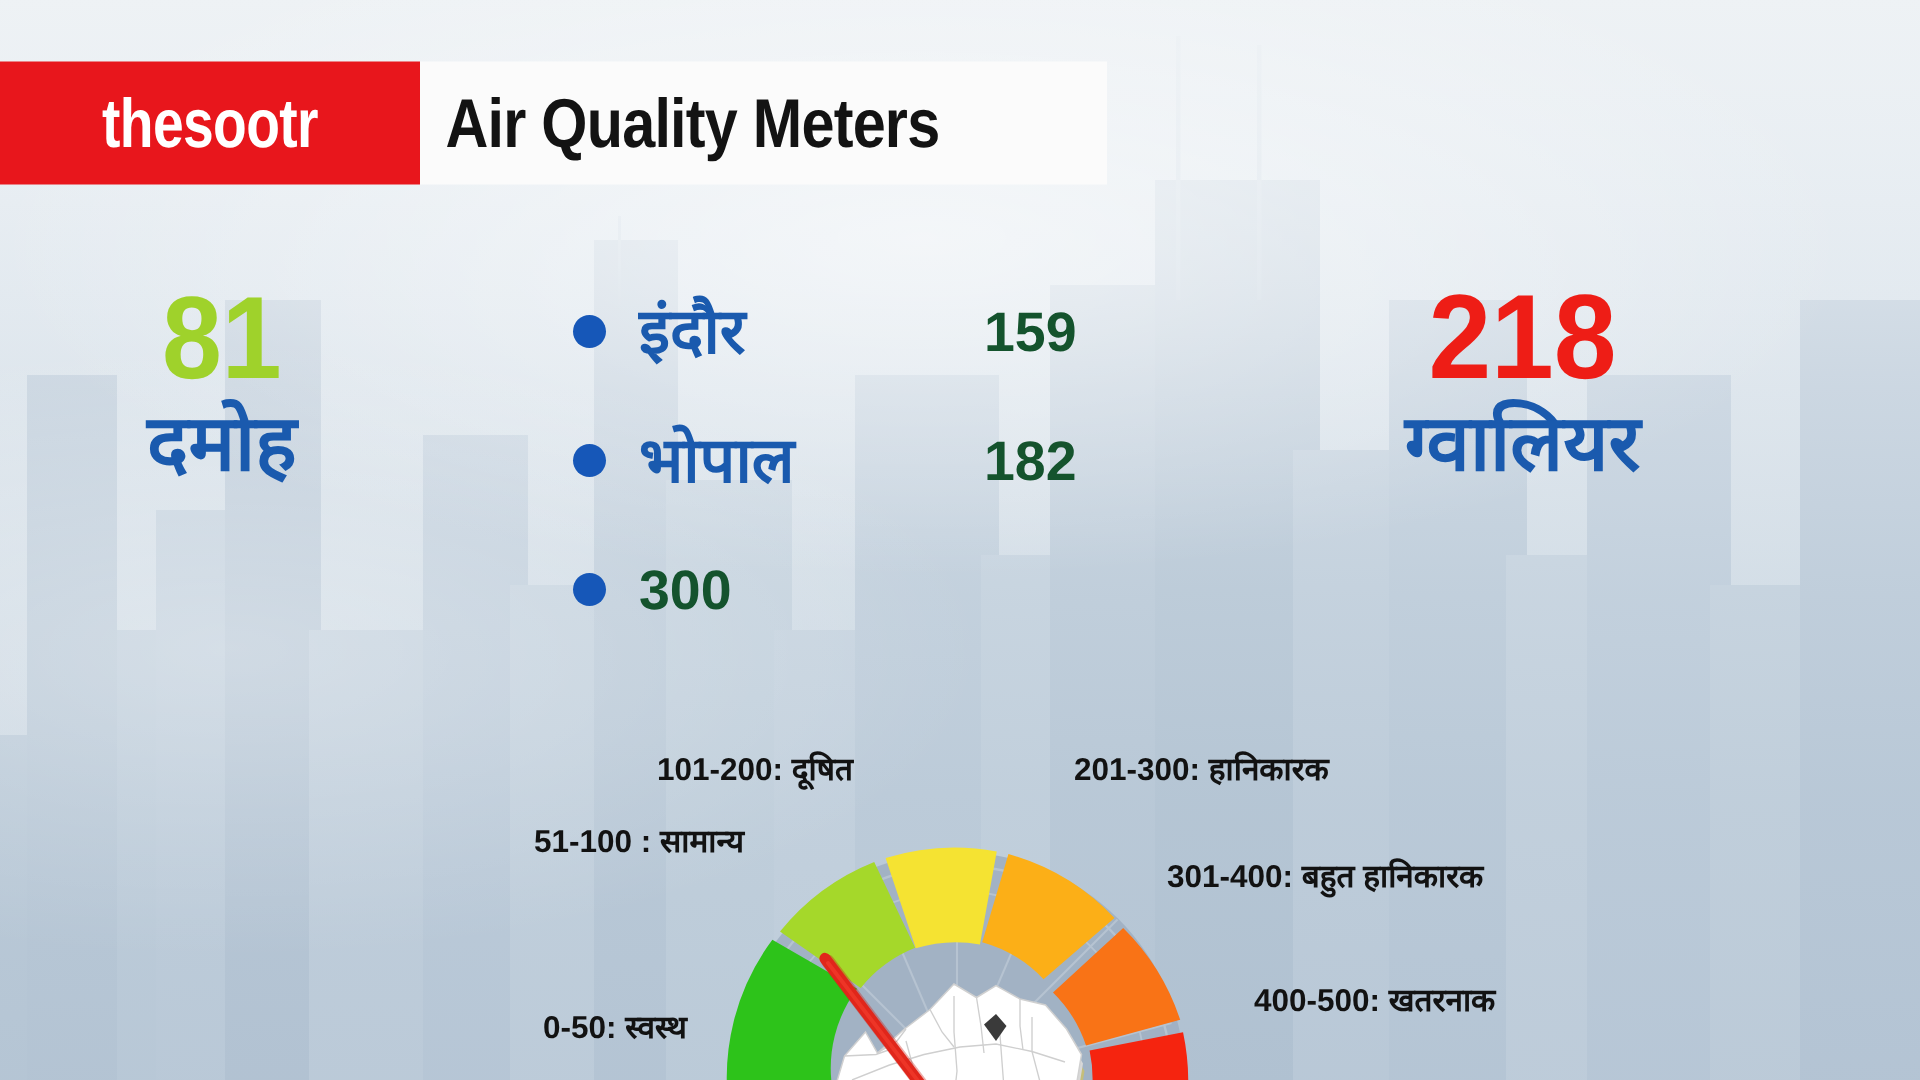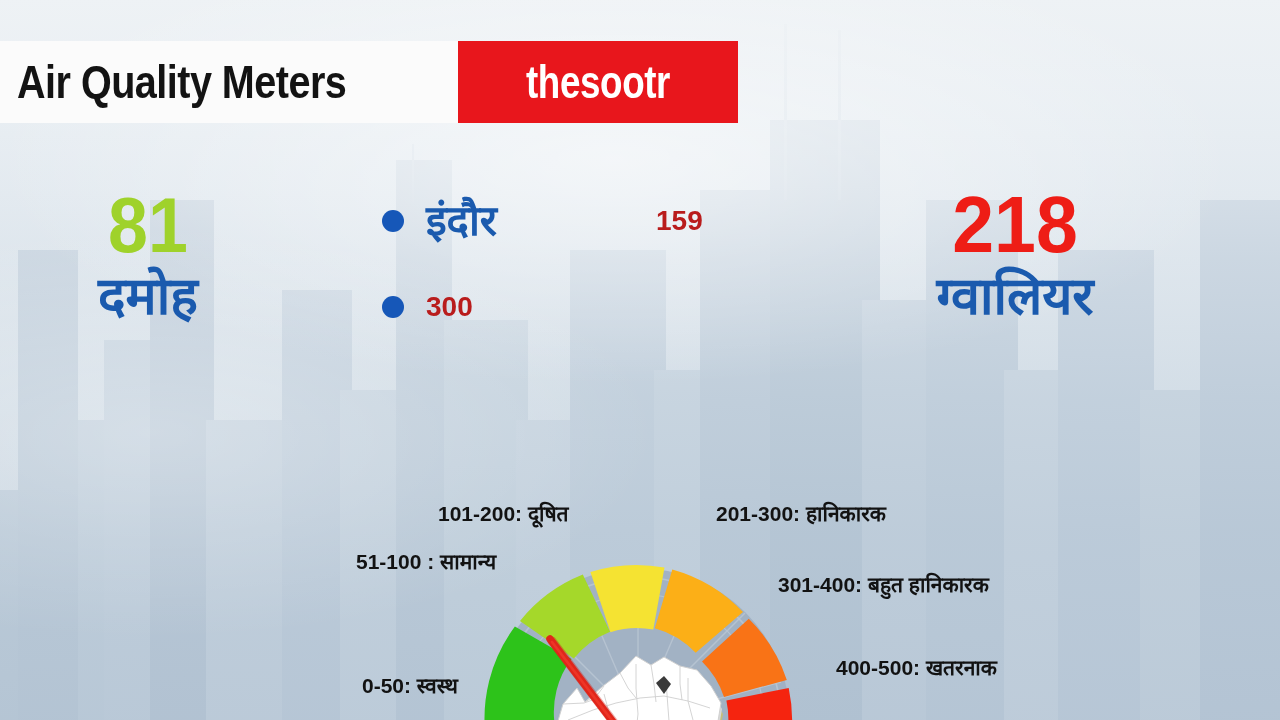--- a/index.html
+++ b/index.html
@@ -171,23 +171,23 @@
     margin-right: 22px;
   }
   .city-name {
     font-size: 42px;
     font-weight: 700;
     color: #1a5aae;
     width: 230px;
     line-height: 1.0;
   }
   .city-value {
-    font-size: 28px;
-    font-weight: 700;
-    color: #b91c1c;
+    font-size: 37px;
+    font-weight: 700;
+    color: #14532d;
     line-height: 1.0;
   }
 
   
   #gauge-wrap {
     position: absolute;
     left: 388px;
     top: 498px;
     width: 500px;
     height: 360px;
@@ -240,38 +240,43 @@
 
   <div class="antenna" style="left:784px; top:24px;  height:176px;"></div>
   <div class="antenna" style="left:838px; top:30px;  height:170px;"></div>
   <div class="antenna" style="left:412px; top:144px; height:60px; width:2px;"></div>
 
   <div class="haze"></div>
   <div class="haze2"></div>
 </div>
 
 <div id="header-bar">
+  <div id="brand-plate">
+    <div id="brand-text">thesootr</div>
+  </div>
   <div id="title-plate">
     <div id="title-text">Air Quality Meters</div>
-  </div>
-  <div id="brand-plate">
-    <div id="brand-text">thesootr</div>
   </div>
 </div>
 
 <div id="left-reading">
   <div id="left-aqi" style="color: rgb(159, 210, 43);">81</div>
   <div id="left-city">दमोह</div>
 </div>
 
 <div id="city-list">
   <div class="city-row">
     <span class="city-bullet"></span>
     <span class="city-name">इंदौर</span>
     <span class="city-value">159</span>
+  </div>
+  <div class="city-row">
+    <span class="city-bullet"></span>
+    <span class="city-name">भोपाल</span>
+    <span class="city-value">182</span>
   </div>
   <div class="city-row">
     <span class="city-bullet"></span>
     <span class="city-value">300</span>
   </div>
 </div>
 
 <div id="right-reading">
   <div id="right-aqi" style="color: rgb(238, 29, 22);">218</div>
   <div id="right-city">ग्वालियर</div>

